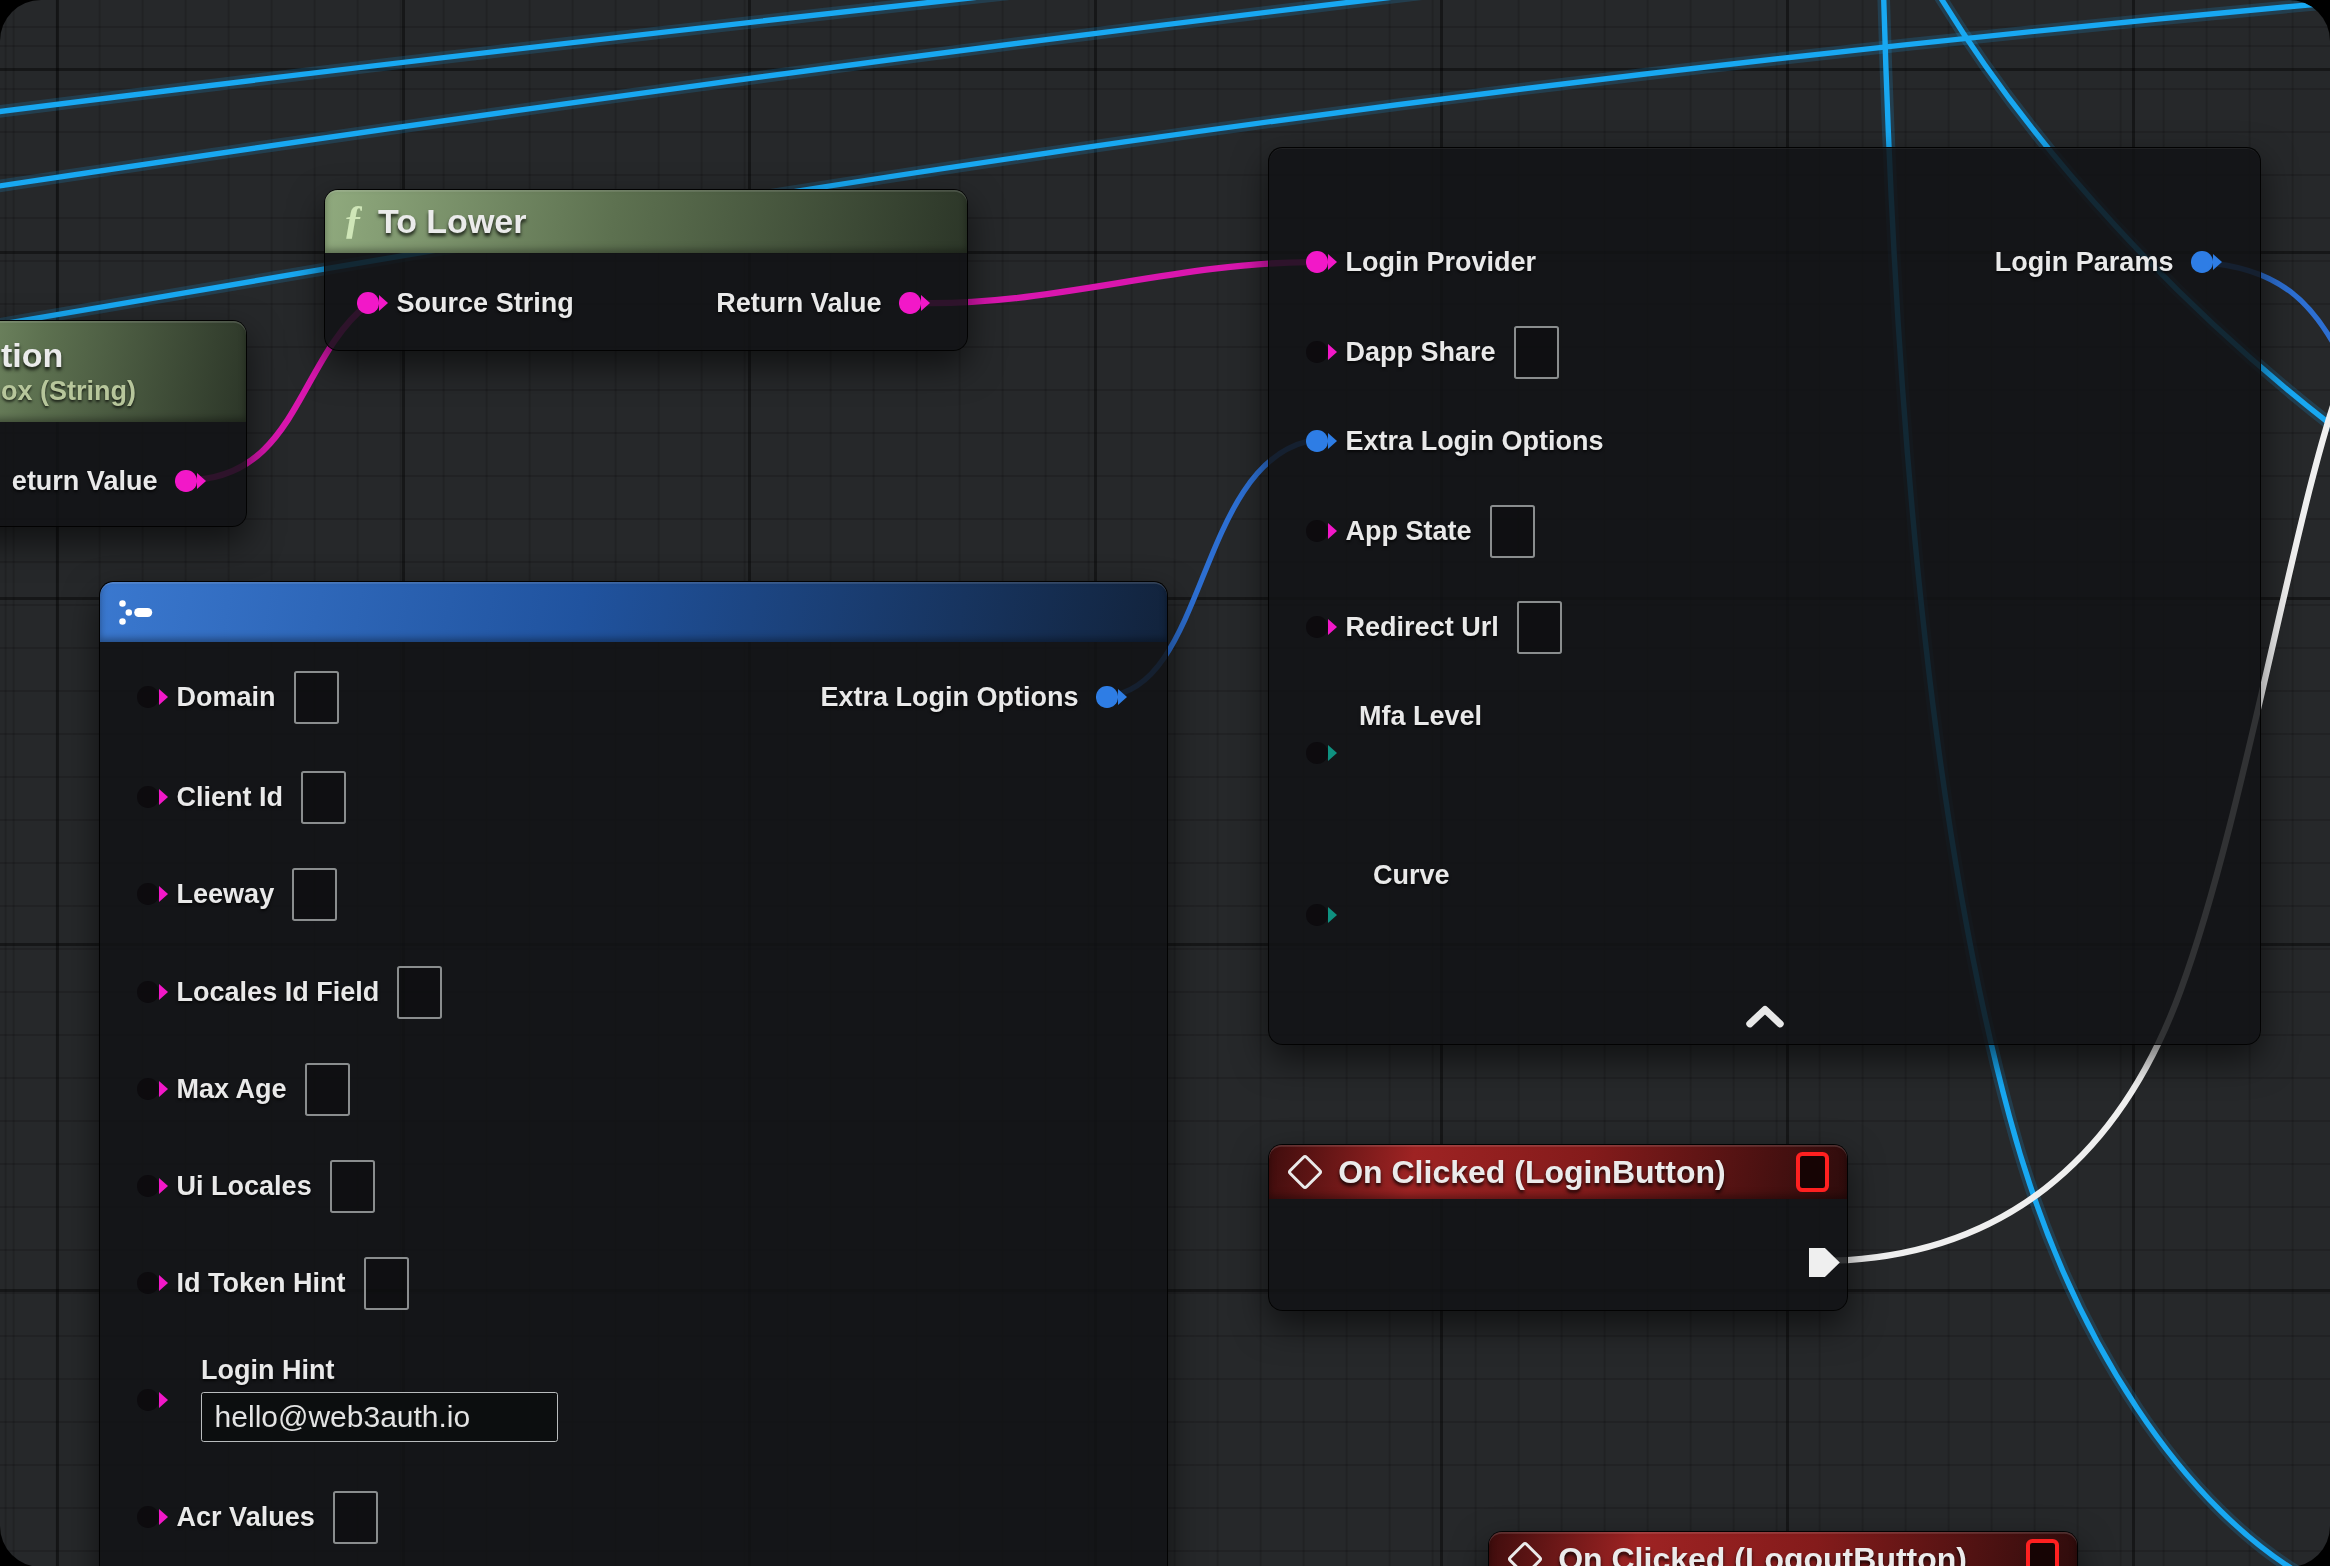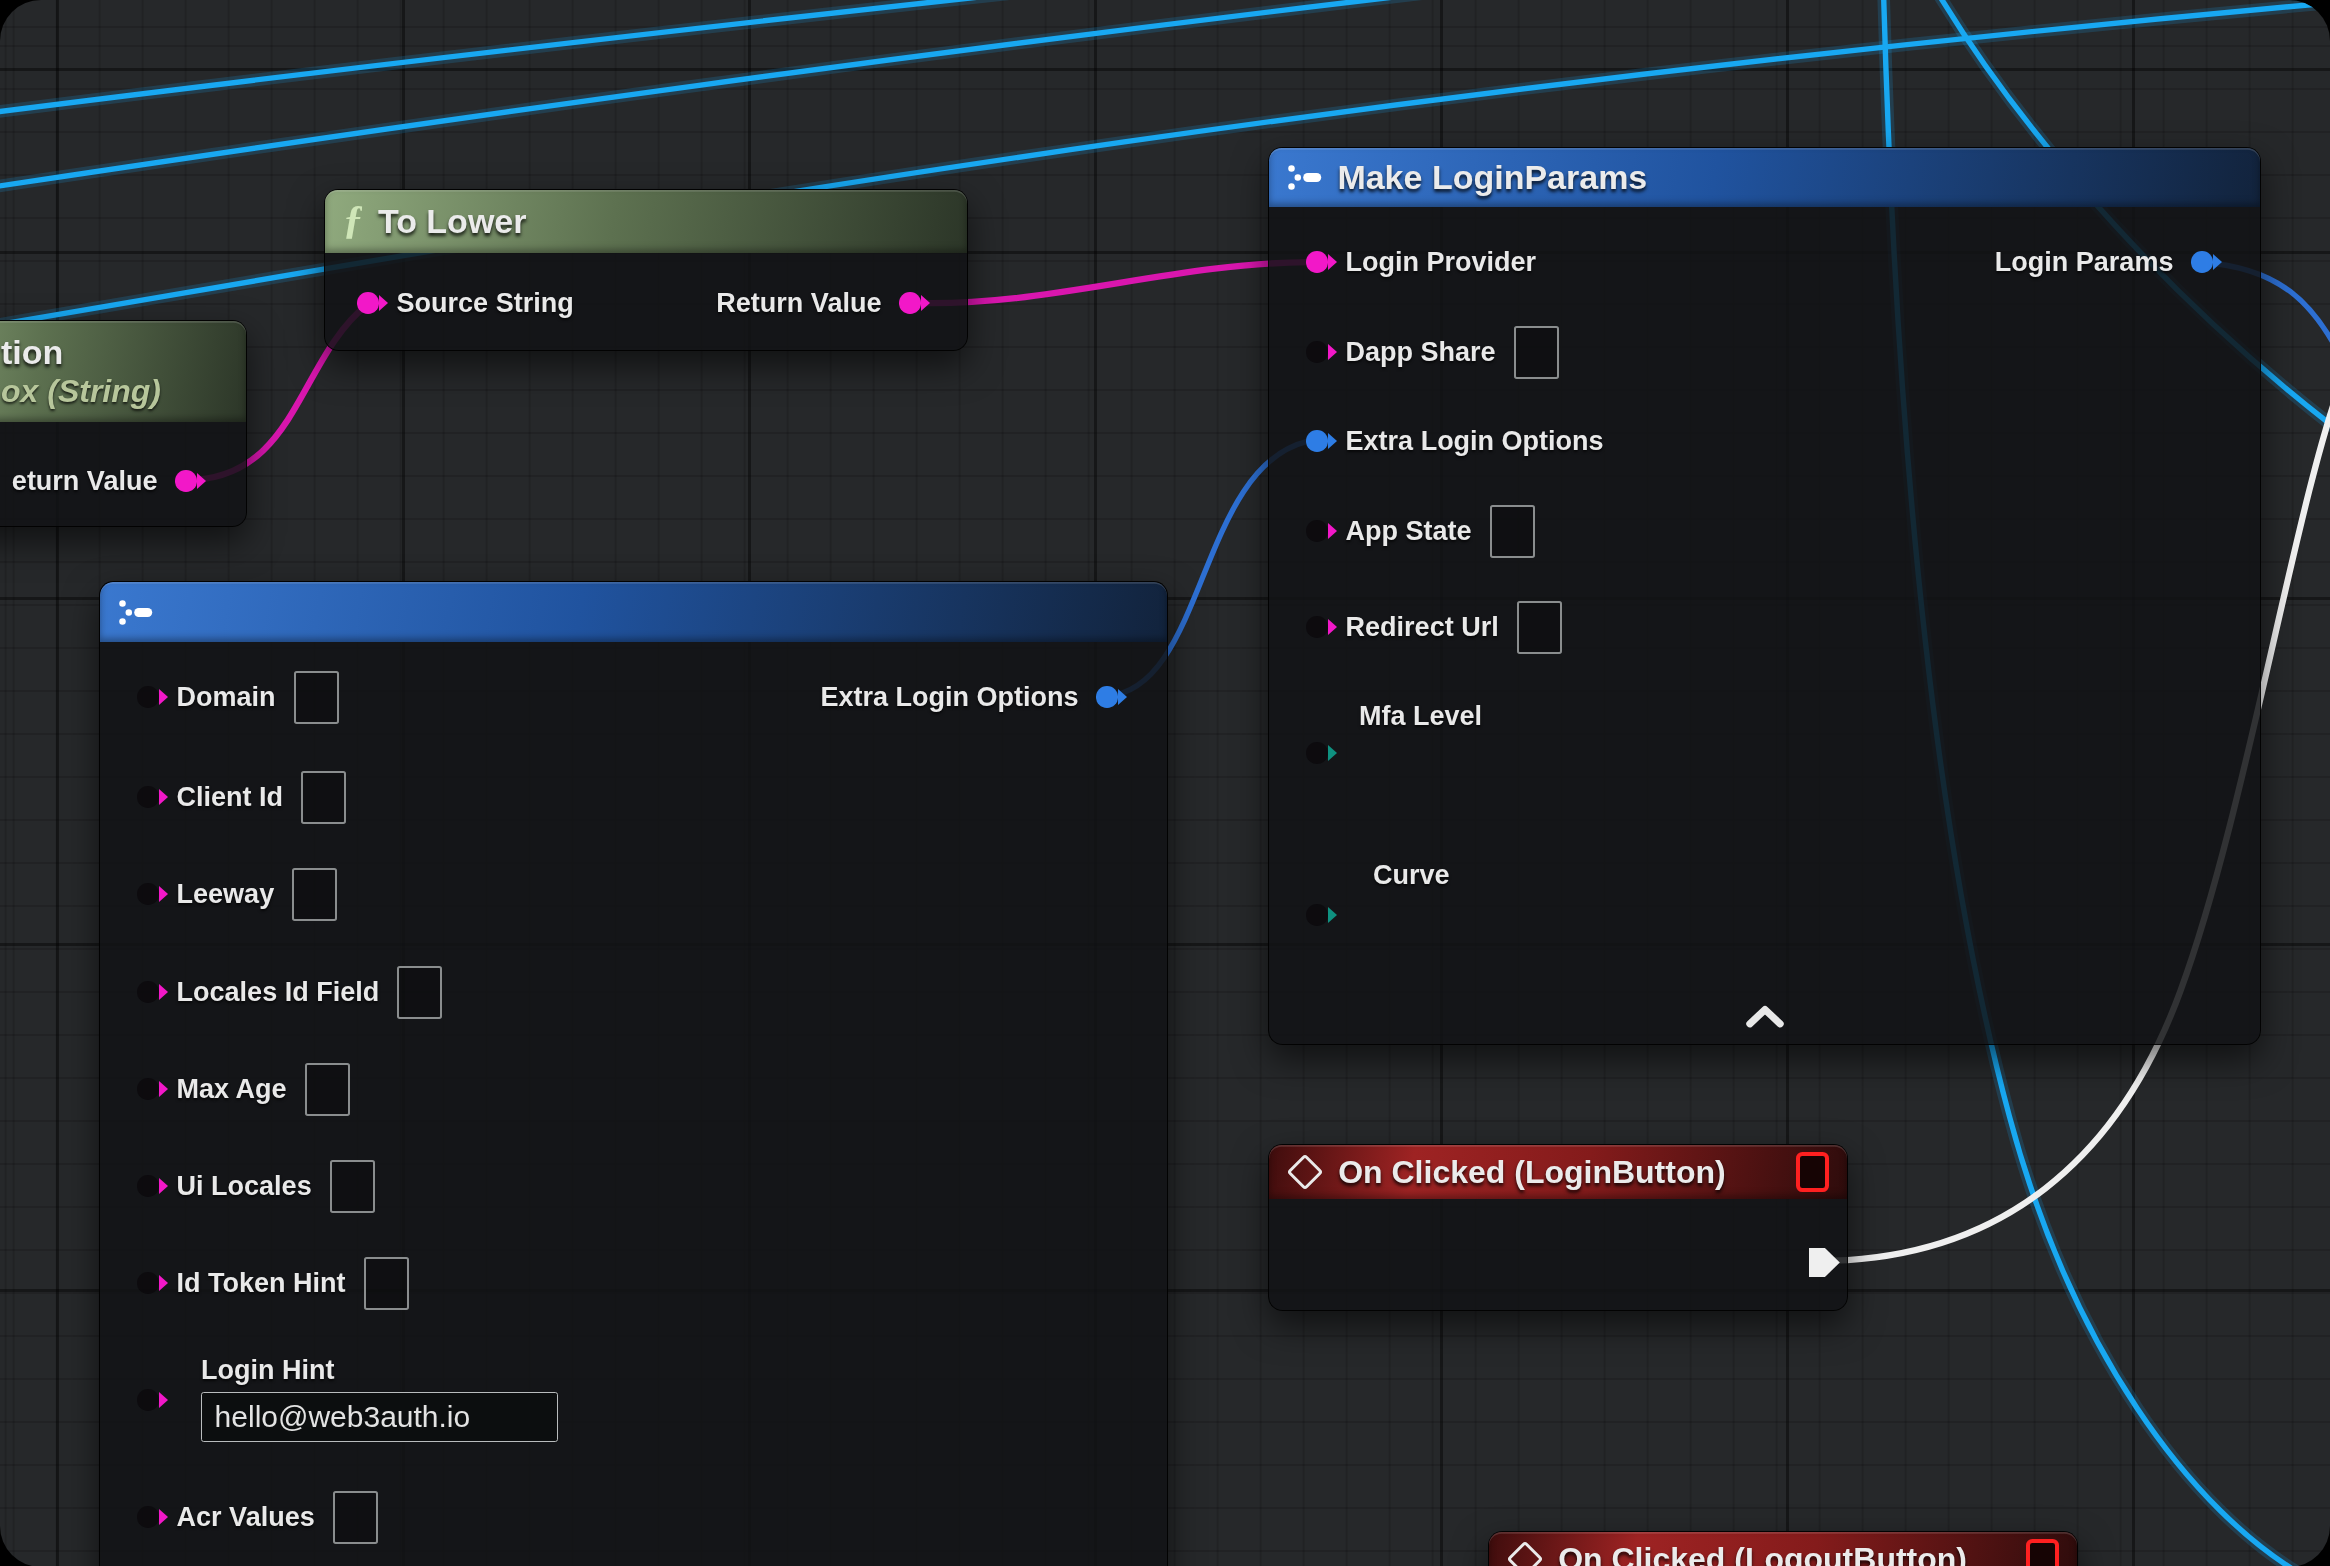--- a/index.html
+++ b/index.html
@@ -21,21 +21,21 @@
   .w-exec{stroke:var(--wire-exec,#efefef);stroke-width:7px;}
 
   .node{position:absolute;z-index:2;background:rgba(17,19,21,.86);border:1.8px solid rgba(0,0,0,.85);
     border-radius:14.4px;box-shadow:0 14.4px 34px rgba(0,0,0,.55),inset 0 0.9px 0 rgba(255,255,255,.05);}
   .nh{display:flex;align-items:center;gap:14.4px;padding:0 18px;border-radius:12.6px 12.6px 0 0;
     color:#ebebeb;font-weight:bold;box-shadow:inset 0 1.8px 0 rgba(255,255,255,.14),inset 0 -3.6px 7.2px rgba(0,0,0,.35);}
   .nh-struct{background:linear-gradient(100deg,#3a78cf 0%,#20539f 45%,#12233c 100%);}
   .nh-func{background:linear-gradient(100deg,#90aa7e 0%,#5d7150 45%,#2c3628 100%);}
   .nh-event{background:linear-gradient(100deg,#3f0d0d 0%,#9e2323 25%,#841b1b 55%,#2e0c0c 100%);}
   .ntitle{font-size:34px;text-shadow:0 2.7px 3.6px rgba(0,0,0,.8);white-space:nowrap;}
-  .nsub{font-size:32px;font-style:italic;font-weight:bold;color:#b7c69b;text-shadow:0 1.8px 2.7px rgba(0,0,0,.7);}
+  .nsub{font-size:27px;font-weight:bold;color:#b7c69b;text-shadow:0 1.8px 2.7px rgba(0,0,0,.7);}
 
   .prow{position:absolute;display:flex;align-items:center;gap:18px;transform:translateY(-50%);height:54px;}
   .plabel{font-size:27px;font-weight:bold;color:#e9e9e9;text-shadow:0 1.8px 2.7px rgba(0,0,0,.7);white-space:nowrap;}
 
   .pin{position:relative;flex:none;width:21.6px;height:21.6px;border-radius:50%;box-sizing:border-box;}
   .pin::after{content:"";position:absolute;top:50%;transform:translateY(-50%);left:100%;
     border-top:8px solid transparent;border-bottom:8px solid transparent;border-left:9px solid transparent;}
   .pin.hollow{border:5.4px solid transparent;background:rgba(8,4,8,.55);}
   .pin.hollow::after{left:calc(100% + 5.4px);}
   .p-str-f{background:var(--pin-string,#f218c8);}      .p-str-f::after{border-left-color:var(--pin-string,#f218c8);}
@@ -164,29 +164,20 @@
     </div>
     <input class="lh-input" style="left: 101px; top: 810px; width: 357px; height: 50px;" value="hello@web3auth.io">
     <div class="prow" style="left:37px;top:935px;">
       <span class="pin hollow p-str-h"></span>
       <span class="plabel">Acr Values</span>
       <span class="chk"></span>
     </div>
   </div>
 
   <div class="node" style="left:1268px;top:147px;width:991px;height:896px;">
-    <div class="nh nh-struct" style="height:59px;">
-      <svg width="36" height="27" viewBox="0 0 40 30">
-        <circle cx="5" cy="5" r="3.6" fill="#fff"></circle>
-          <circle cx="12" cy="15" r="3.6" fill="#fff"></circle>
-        <circle cx="5" cy="25" r="3.6" fill="#fff"></circle>
-          <rect x="18" y="10" width="20" height="10" rx="5" fill="#fff"></rect>
-      </svg>
-      <span class="ntitle">Make LoginParams</span>
-    </div>
     <div class="prow" style="left:37px;top:114px;">
       <span class="pin p-str-f"></span>
       <span class="plabel">Login Provider</span>
     </div>
     <div class="prow" style="right:47px;top:114px;">
       <span class="plabel">Login Params</span>
       <span class="pin p-struct-f"></span>
     </div>
     <div class="prow" style="left:37px;top:204px;">
       <span class="pin hollow p-str-h"></span>

